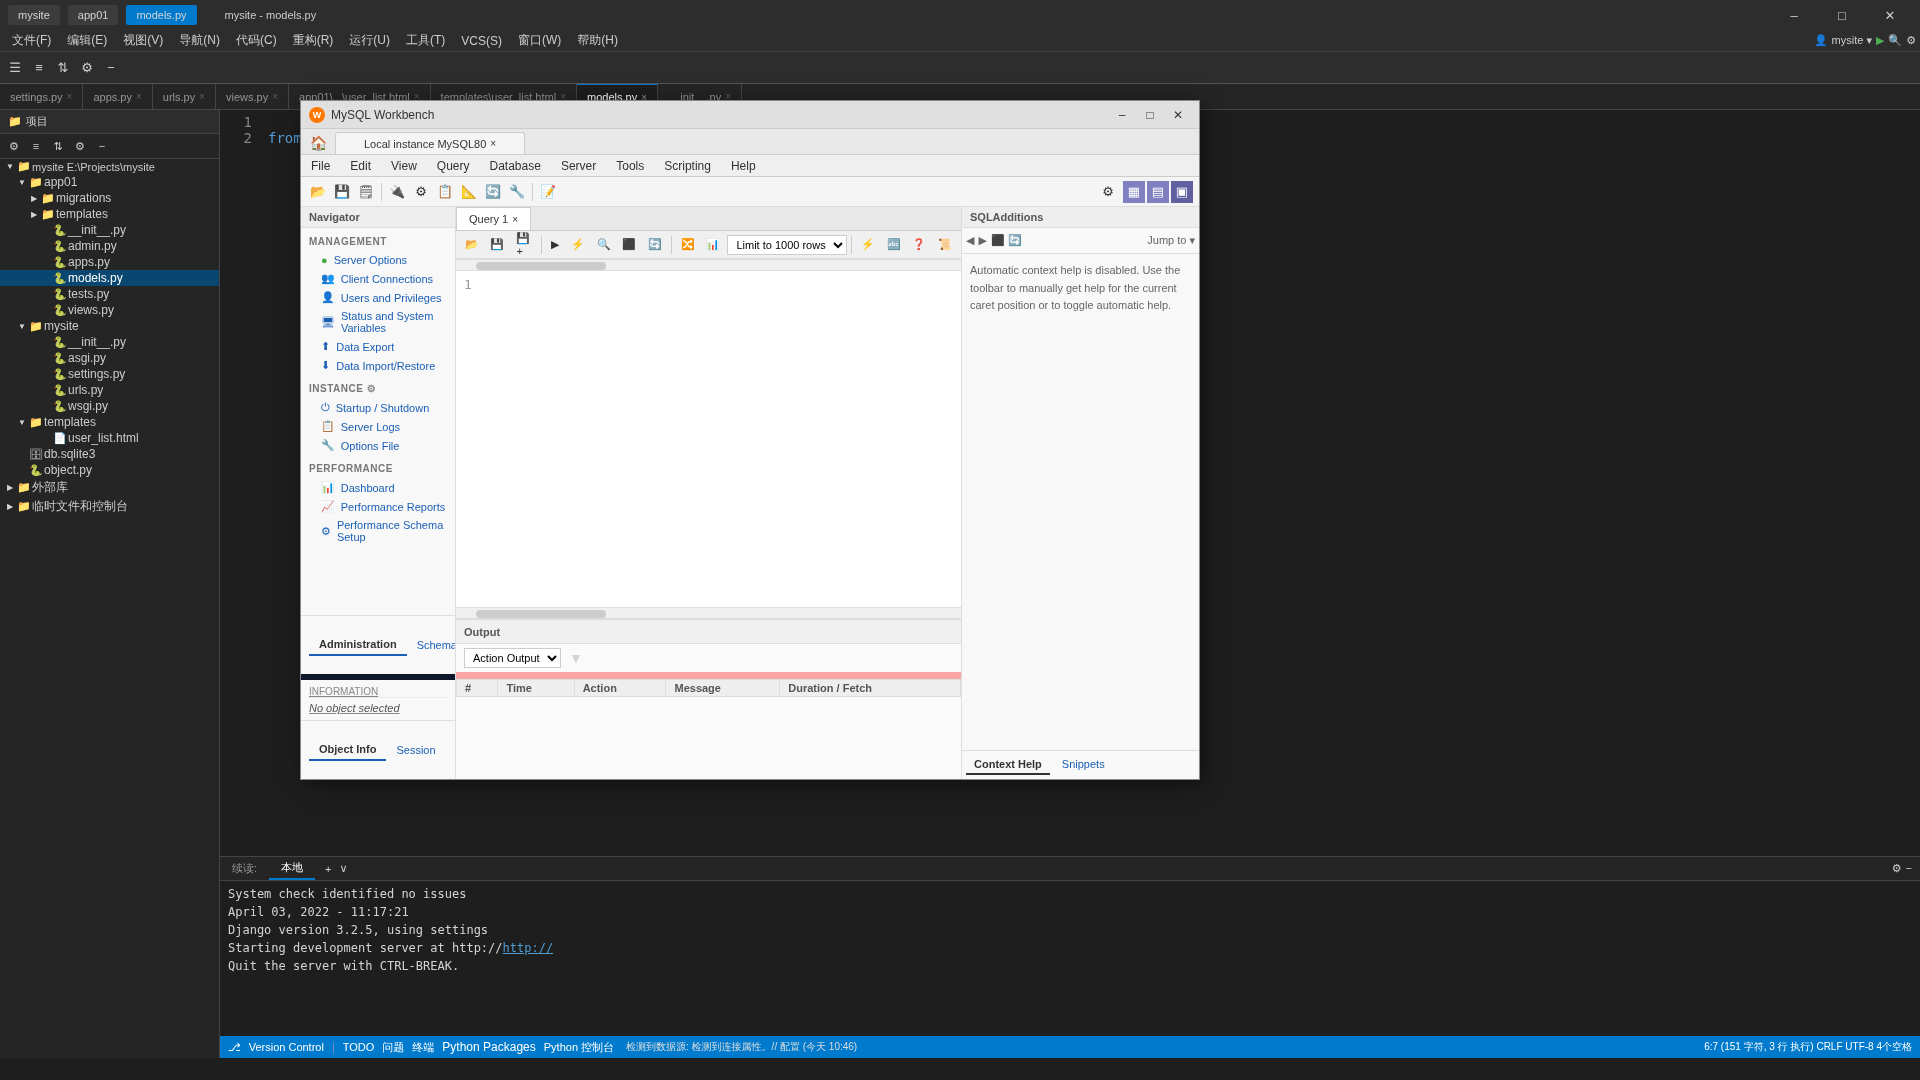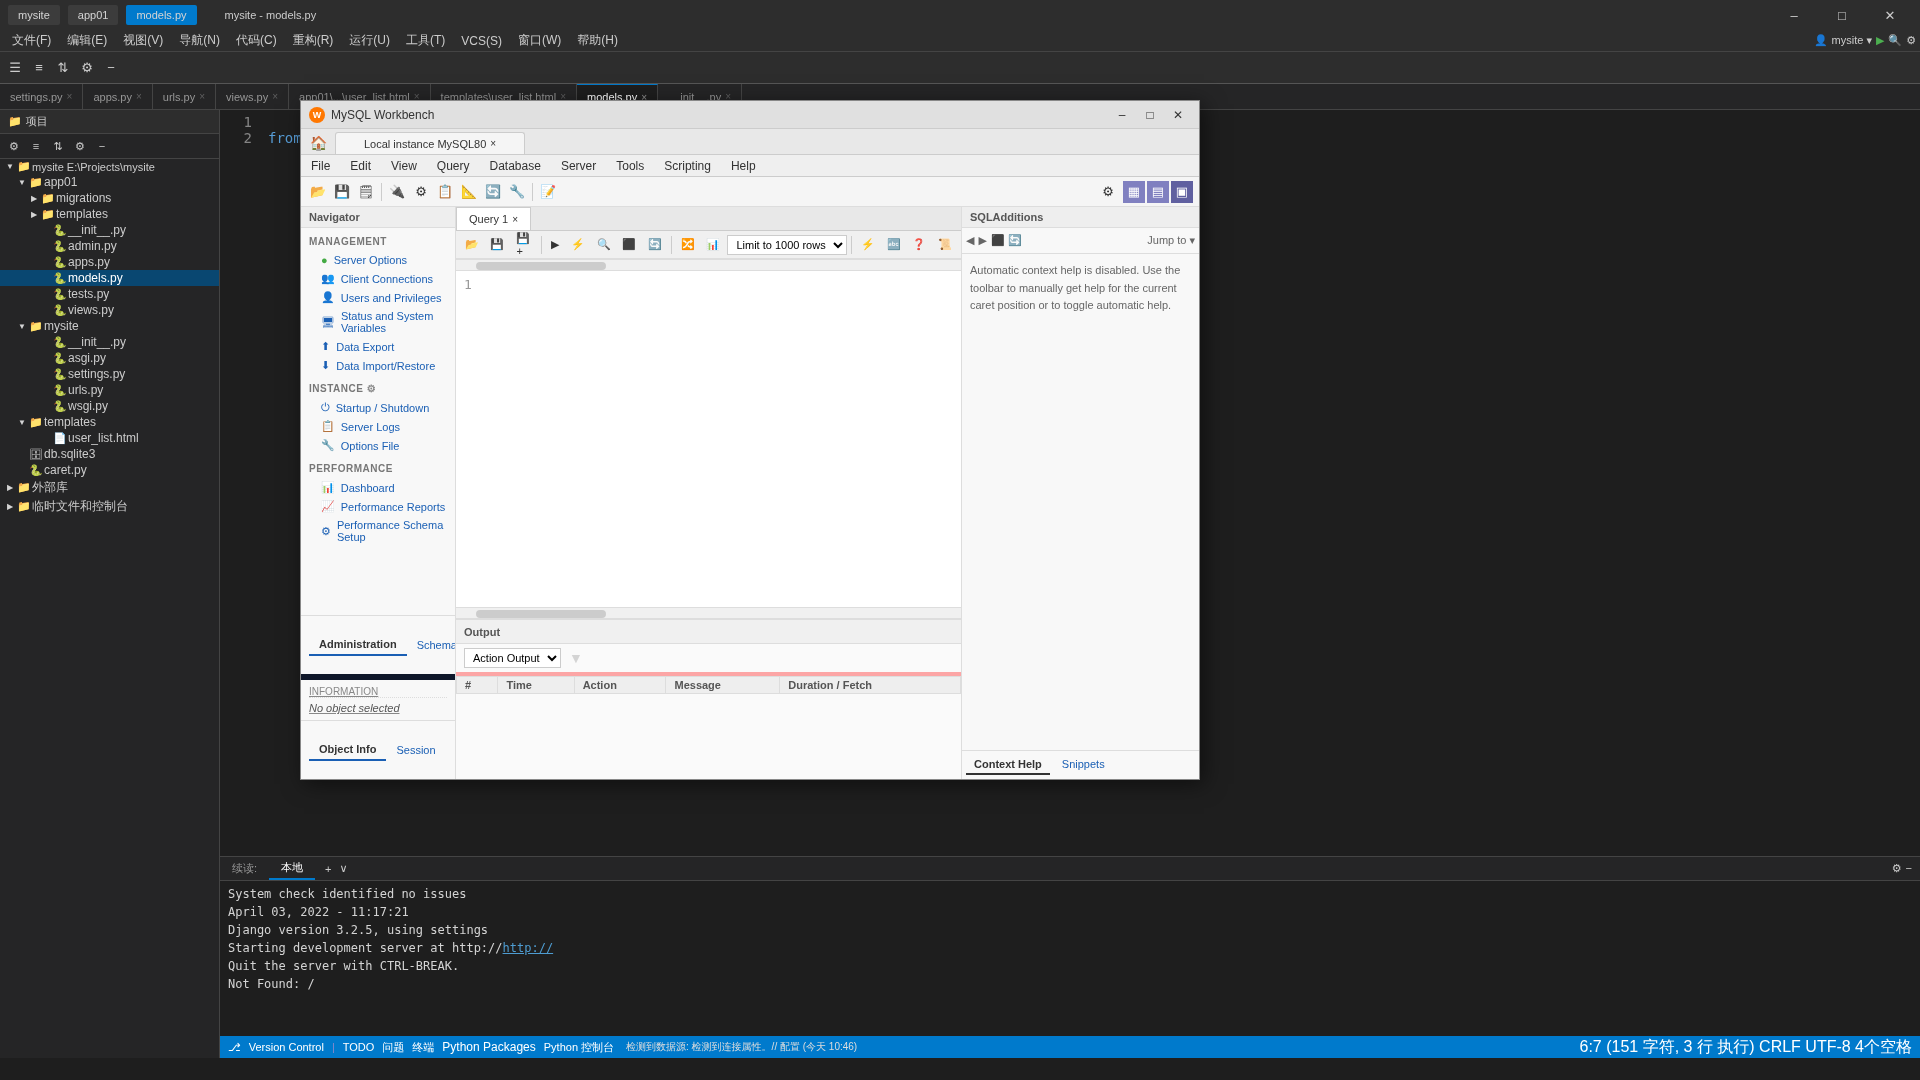--- a/index.html
+++ b/index.html
@@ -103,21 +103,21 @@
     
     
     .wb-query-area { flex: 1; display: flex; flex-direction: column; background: #fff; }
     .wb-query-toolbar { height: 28px; background: #f0f0f0; display: flex; align-items: center; padding: 0 4px; gap: 2px; border-bottom: 1px solid #ddd; }
     .wb-query-tool-btn { height: 22px; padding: 0 4px; display: flex; align-items: center; gap: 2px; cursor: pointer; font-size: 11px; color: #333; border: 1px solid transparent; }
     .wb-limit-select { height: 20px; font-size: 11px; border: 1px solid #ccc; background: #fff; padding: 0 4px; }
     
     
     .wb-output { height: 160px; border-top: 1px solid #ddd; background: #fafafa; display: flex; flex-direction: column; }
     .wb-output-header { height: 24px; background: #f0f0f0; display: flex; align-items: center; padding: 0 8px; font-size: 11px; font-weight: bold; color: #555; border-bottom: 1px solid #ddd; }
-    .wb-action-row { display: flex; align-items: center; padding: 4px 8px; gap: 8px; border-bottom: 4px solid #fca5a5; }
+    .wb-action-row { display: flex; align-items: center; padding: 4px 8px; gap: 8px; border-bottom: 7px solid #fca5a5; }
     .wb-action-select { font-size: 11px; border: 1px solid #ccc; background: #fff; padding: 2px 4px; }
     .wb-output-table { width: 100%; border-collapse: collapse; font-size: 11px; }
     .wb-output-table th { background: #eeeeee; border: 1px solid #ddd; padding: 2px 8px; font-weight: bold; color: #555; text-align: left; }
     
     
     .wb-sql-add { width: 238px; background: #f8f8f8; border-left: 1px solid #ddd; display: flex; flex-direction: column; overflow: hidden; }
     .wb-sql-add-header { padding: 4px 8px; font-size: 11px; color: #555; font-weight: bold; background: #eeeeee; border-bottom: 1px solid #ddd; }
     .wb-sql-add-toolbar { height: 26px; display: flex; align-items: center; padding: 0 4px; gap: 4px; border-bottom: 1px solid #ddd; }
     .wb-sql-add-content { flex: 1; padding: 8px; font-size: 11px; color: #666; line-height: 1.6; }
     .wb-sql-add-bottom { border-top: 1px solid #ddd; padding: 4px; display: flex; gap: 4px; }
@@ -358,21 +358,21 @@
         <span class="tree-indent" style="width:16px"></span>
         <span class="tree-arrow" style="width:12px"></span>
         <span class="tree-icon">🗄</span>
         <span class="tree-label" style="color:#ccc;">db.sqlite3</span>
       </div>
 
       <div class="tree-item">
         <span class="tree-indent" style="width:16px"></span>
         <span class="tree-arrow" style="width:12px"></span>
         <span class="tree-icon">🐍</span>
-        <span class="tree-label" style="color:#ccc;">caret.py</span>
+        <span class="tree-label" style="color:#ccc;">object.py</span>
       </div>
 
       <div class="tree-item">
         <span class="tree-indent" style="width:4px"></span>
         <span class="tree-arrow">▶</span>
         <span class="tree-icon">📁</span>
         <span class="tree-label" style="color:#ccc;">外部库</span>
       </div>
 
       <div class="tree-item">
@@ -409,38 +409,37 @@
         </div>
       </div>
       <div class="terminal-content">
         <div class="terminal-line">System check identified no issues</div>
         <div class="terminal-line">April 03, 2022 - 11:17:21</div>
         <div class="terminal-line">Django version 3.2.5, using settings</div>
         <div class="terminal-line">
           <span>Starting development server at http://</span><span class="terminal-link">http://</span>
         </div>
         <div class="terminal-line">Quit the server with CTRL-BREAK.</div>
-        <div class="terminal-line">Not Found: /</div>
       </div>
     </div>
 
     <div class="status-bar" style="height:22px;background:#007acc;">
       <div class="status-left">
         <span>⎇</span>
         <span style="font-size:11px;">Version Control</span>
         <span style="color:#88c;">|</span>
         <span style="font-size:11px;">TODO</span>
         <span style="font-size:11px;">问题</span>
         <span style="font-size:11px;">终端</span>
         <span style="font-size:12px;">Python Packages</span>
         <span style="font-size:11px;">Python 控制台</span>
       </div>
       <span style="font-size:10px;color:#ddd;margin-left:12px;">检测到数据源: 检测到连接属性。// 配置 (今天 10:46)</span>
       <div class="status-right">
-        <span style="font-size:16px;">6:7 (151 字符, 3 行 执行) CRLF UTF-8 4个空格</span>
+        <span style="font-size:10px;">6:7 (151 字符, 3 行 执行) CRLF UTF-8 4个空格</span>
       </div>
     </div>
   </div>
 </div>
 
 <div class="wb-overlay">
 
   <div class="wb-titlebar">
     <div class="wb-title-left">
       <div class="wb-logo">W</div>

